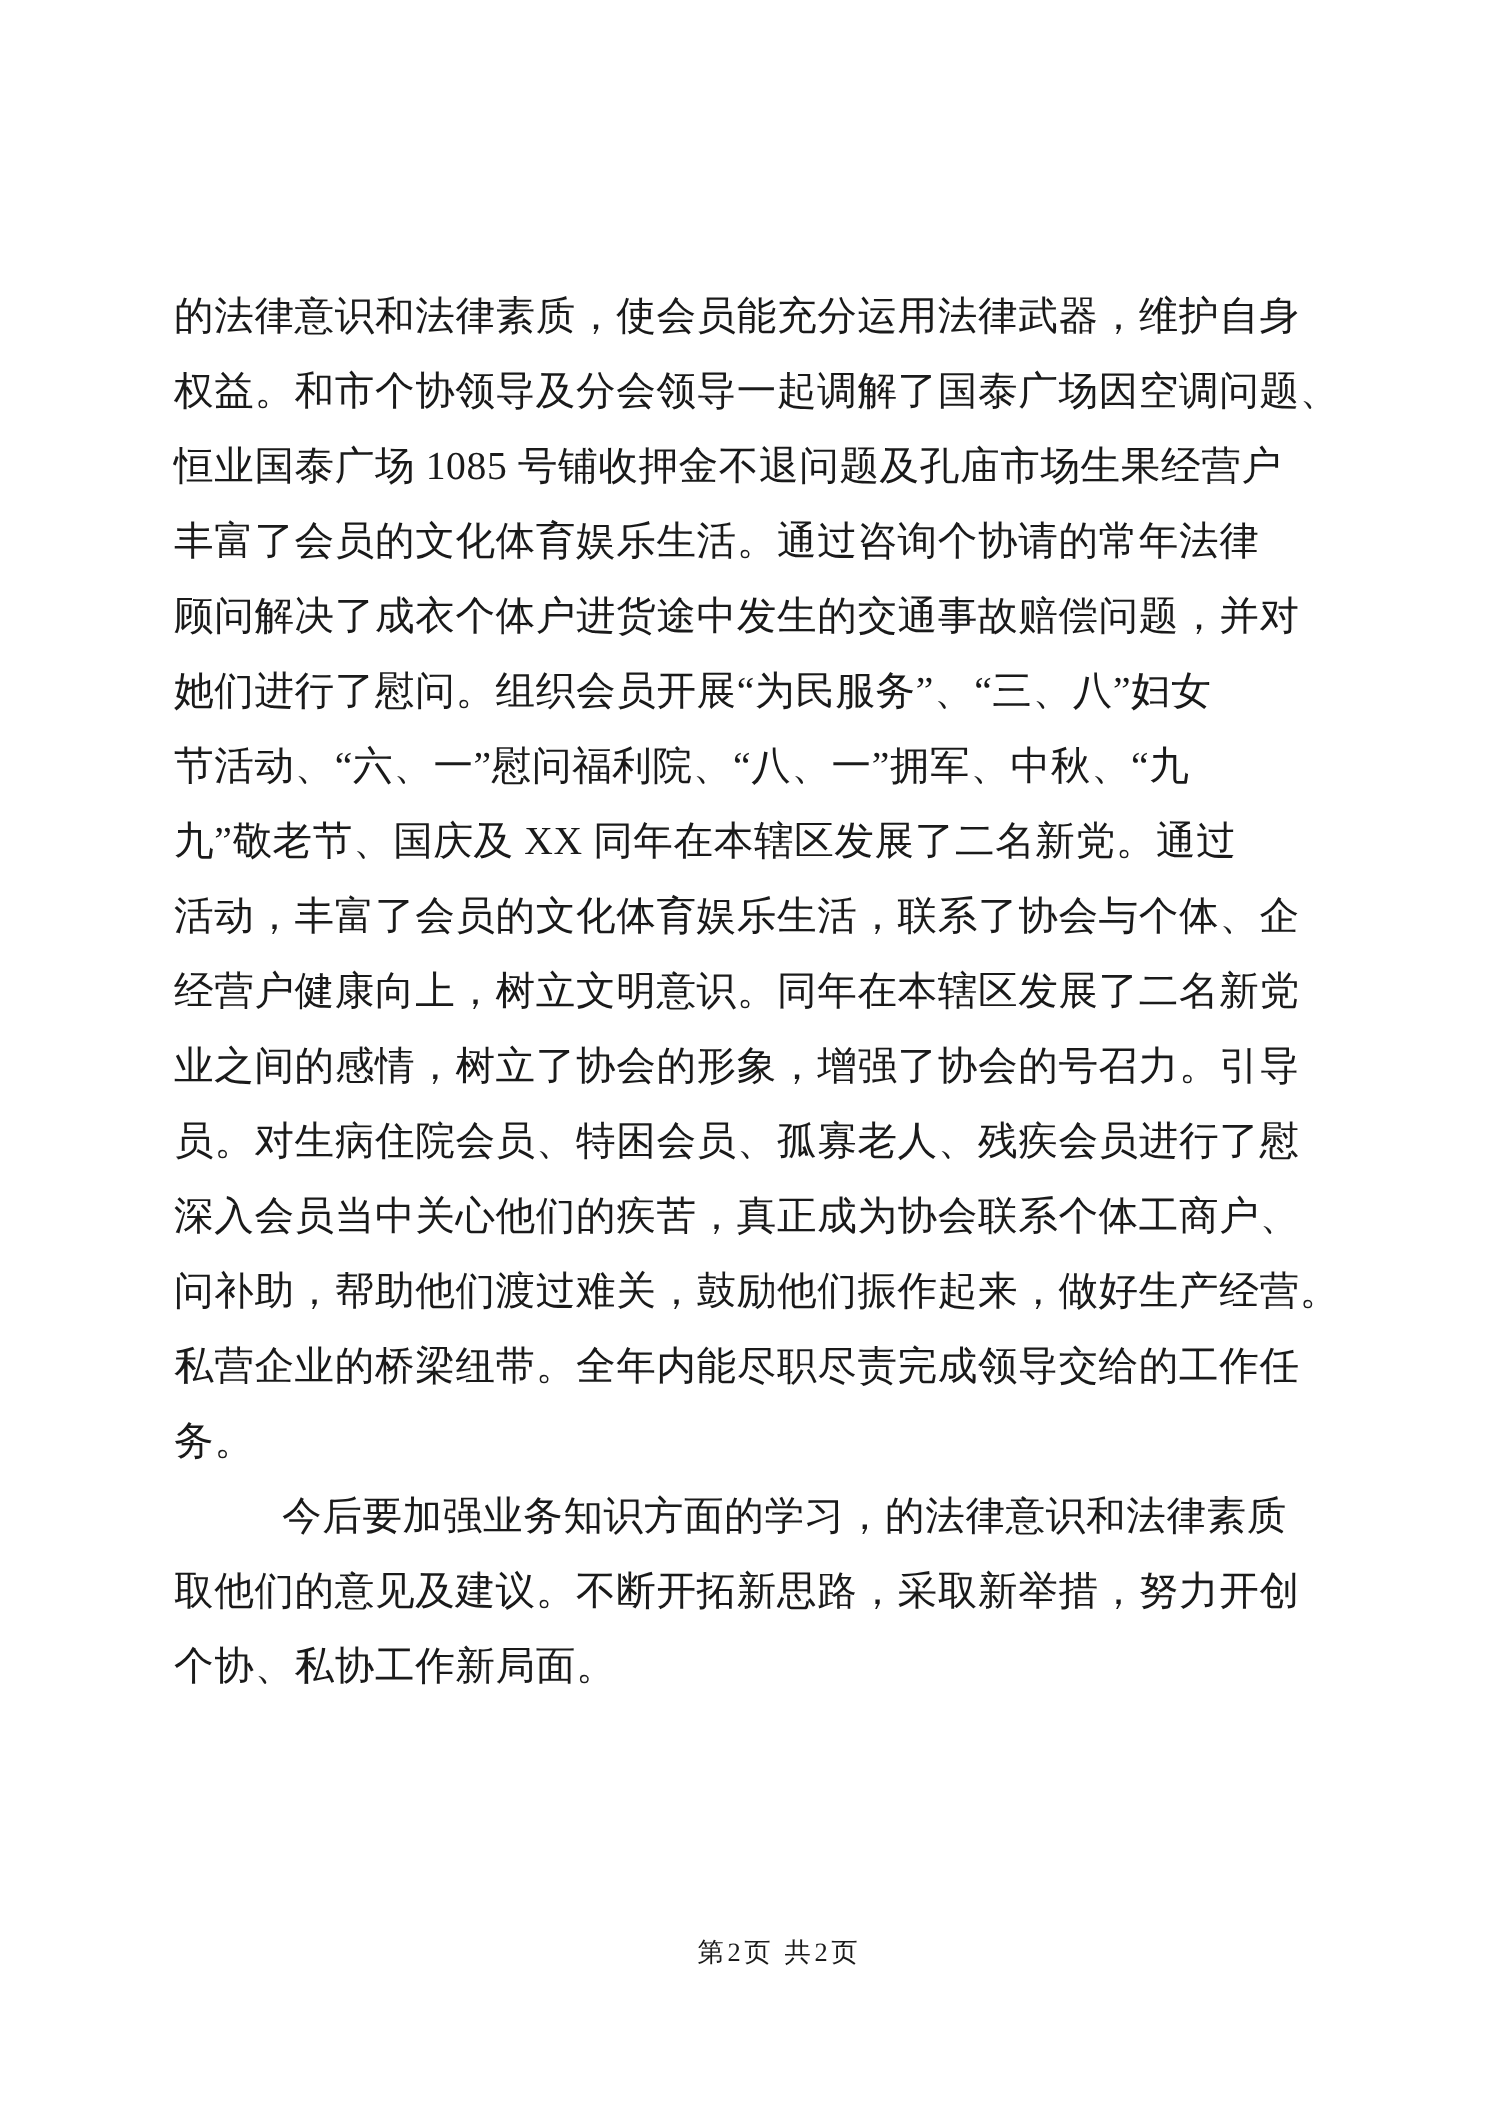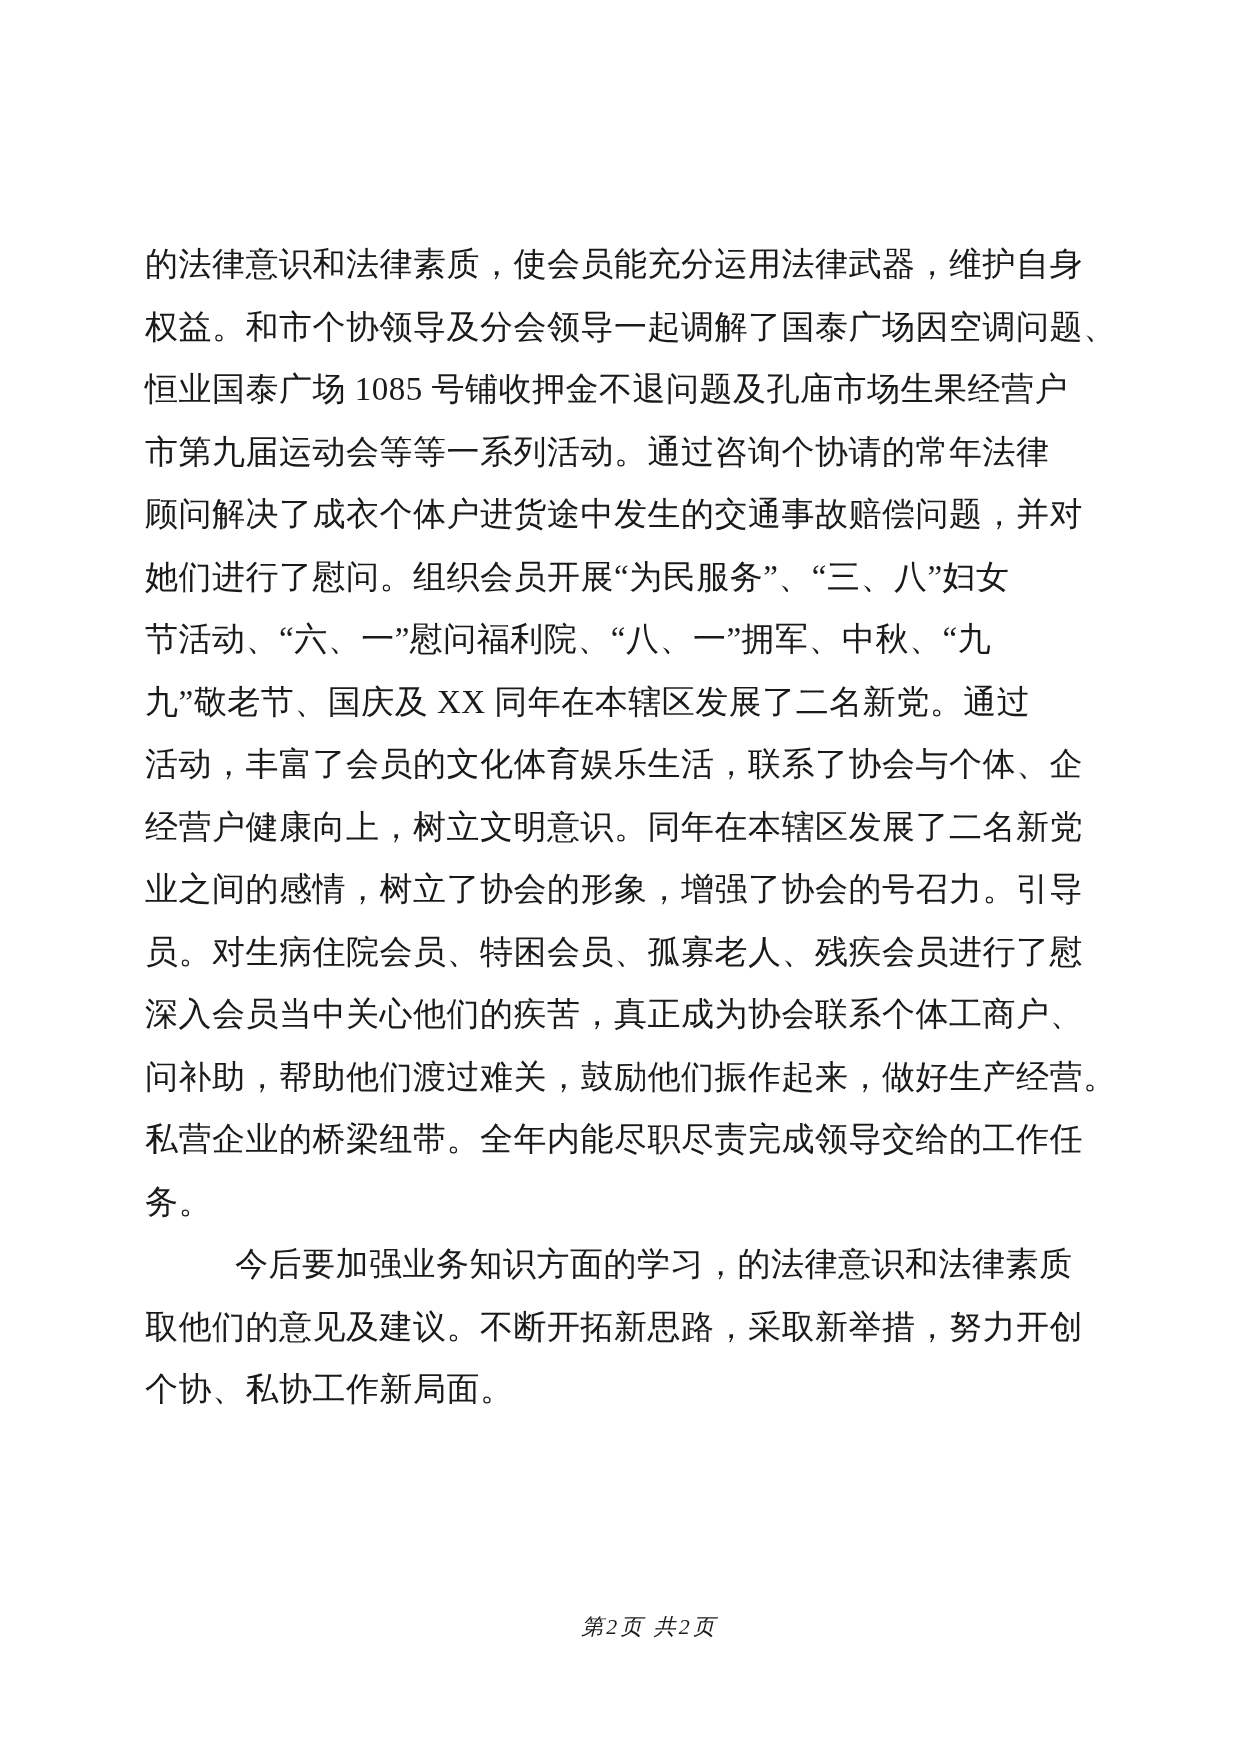--- a/index.html
+++ b/index.html
@@ -37,38 +37,37 @@
   .line.indent {
     padding-left: 90px;
   }
   .footer {
     position: absolute;
     left: 0;
     right: 0;
     top: 1612px;
     text-align: center;
     padding-left: 58px; 
-    font-style: italic;
   }
   .footer span {
     font-size: 22px;
     letter-spacing: 3px;
     color: #1a1a1a;
   }
 </style>
 </head>
 <body>
 
 <div class="page">
   <main class="content">
       <div class="paragraph">
         <div class="line">的法律意识和法律素质，使会员能充分运用法律武器，维护自身</div>
         <div class="line">权益。和市个协领导及分会领导一起调解了国泰广场因空调问题、</div>
         <div class="line">恒业国泰广场 1085 号铺收押金不退问题及孔庙市场生果经营户</div>
-        <div class="line">市第九届运动会等等一系列活动。通过咨询个协请的常年法律</div>
+        <div class="line">丰富了会员的文化体育娱乐生活。通过咨询个协请的常年法律</div>
         <div class="line">顾问解决了成衣个体户进货途中发生的交通事故赔偿问题，并对</div>
         <div class="line">她们进行了慰问。组织会员开展“为民服务”、“三、八”妇女</div>
         <div class="line">节活动、“六、一”慰问福利院、“八、一”拥军、中秋、“九</div>
         <div class="line">九”敬老节、国庆及 XX 同年在本辖区发展了二名新党。通过</div>
         <div class="line">活动，丰富了会员的文化体育娱乐生活，联系了协会与个体、企</div>
         <div class="line">经营户健康向上，树立文明意识。同年在本辖区发展了二名新党</div>
         <div class="line">业之间的感情，树立了协会的形象，增强了协会的号召力。引导</div>
         <div class="line">员。对生病住院会员、特困会员、孤寡老人、残疾会员进行了慰</div>
         <div class="line">深入会员当中关心他们的疾苦，真正成为协会联系个体工商户、</div>
         <div class="line">问补助，帮助他们渡过难关，鼓励他们振作起来，做好生产经营。</div>

